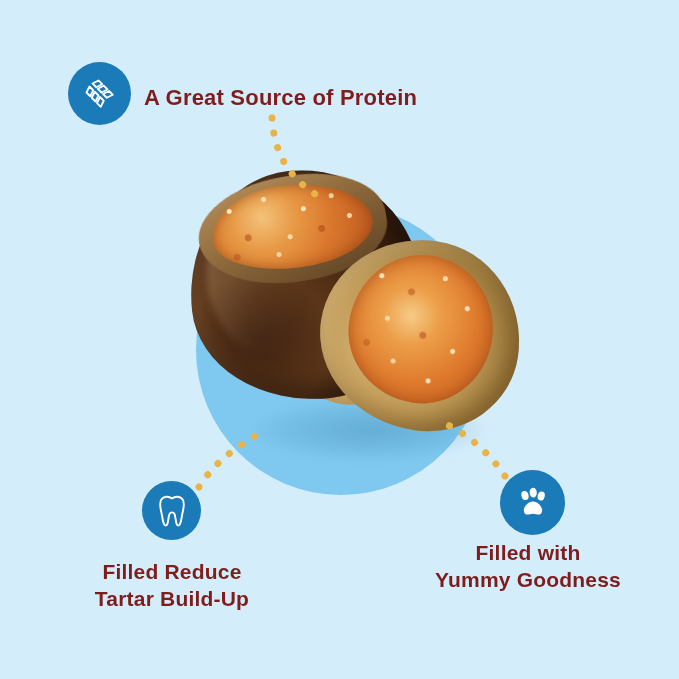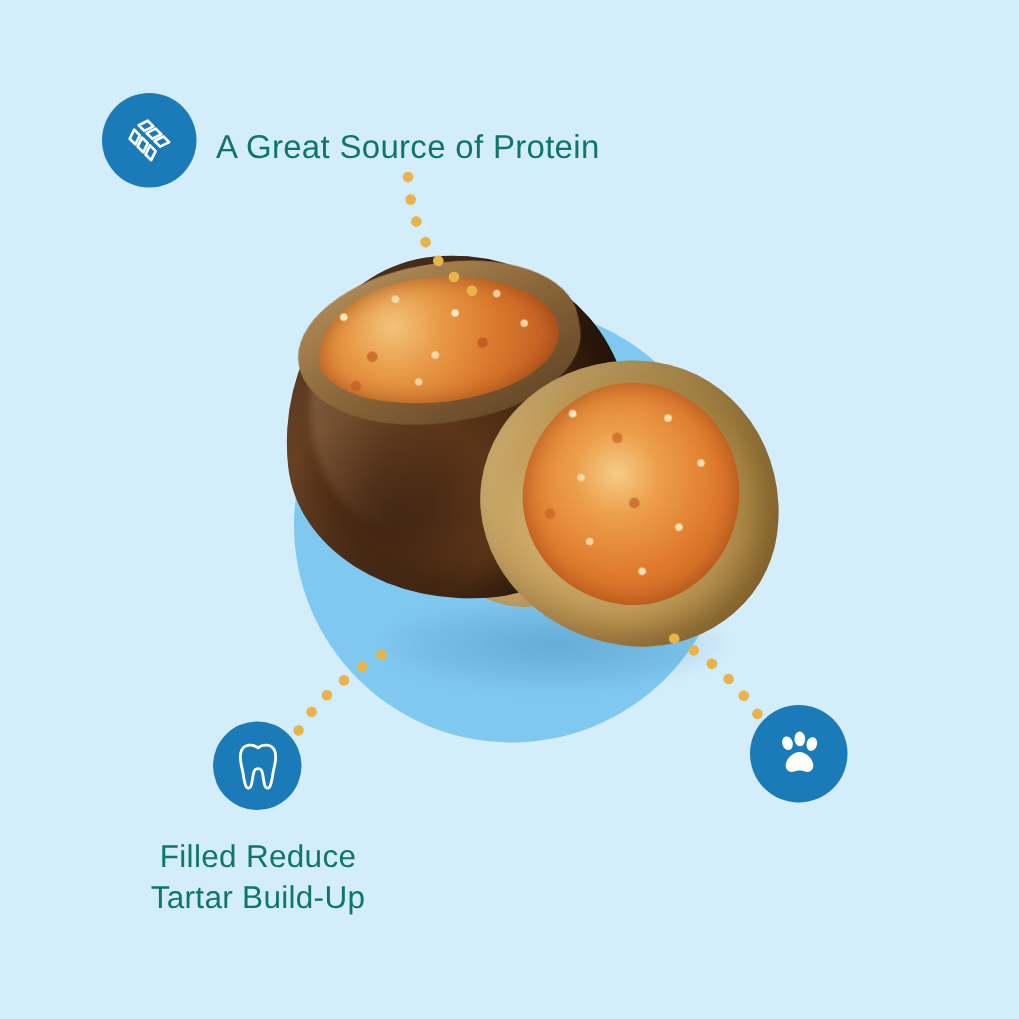--- a/index.html
+++ b/index.html
@@ -119,22 +119,22 @@
 
   
   .dots{position:absolute;left:0;top:0;width:679px;height:679px;pointer-events:none;}
 
   
   .icon-badge{
     position:absolute;border-radius:50%;background:#1b7bb8;
     display:flex;align-items:center;justify-content:center;
   }
   .feature-label{
-    position:absolute;color:#0f766e;font-size:21px;line-height:1.28;
-    letter-spacing:.2px;white-space:pre-line;
+    position:absolute;color:#7f1d1d;font-size:21px;line-height:1.28;
+    letter-spacing:.2px;white-space:pre-line;font-weight:bold;
   }
 
   #badge-protein{left:68px;top:62px;width:63px;height:63px;}
   #label-protein{left:144px;top:84px;font-size:22px;}
 
   #badge-tartar{left:142px;top:481px;width:59px;height:59px;}
   #label-tartar{left:92px;top:559px;text-align:center;width:160px;}
 
   #badge-yummy{left:500px;top:470px;width:65px;height:65px;}
   #label-yummy{left:423px;top:540px;text-align:center;width:210px;}
@@ -199,14 +199,16 @@
       <g fill="#ffffff">
         <ellipse cx="11.0" cy="11.5" rx="3.5" ry="4.6" transform="rotate(-16 11 11.5)"></ellipse>
         <ellipse cx="19.2" cy="8.6" rx="3.6" ry="4.9" transform="rotate(-3 19.2 8.6)"></ellipse>
         <ellipse cx="27.2" cy="12.0" rx="3.5" ry="4.6" transform="rotate(15 27.2 12)"></ellipse>
         <path d="M19 17.4 C 23.4 17.4, 28.2 22.0, 28.2 26.4 C 28.2 30.0, 25.0 31.4, 22.2 30.2
                  C 20.6 29.5, 17.4 29.5, 15.8 30.2 C 13.0 31.4, 9.8 30.0, 9.8 26.4
                  C 9.8 22.0, 14.6 17.4, 19 17.4 Z"></path>
       </g>
     </svg>
   </div>
+  <div class="feature-label" id="label-yummy">Filled with
+Yummy Goodness</div>
 
 </div>
 
 </body></html>

